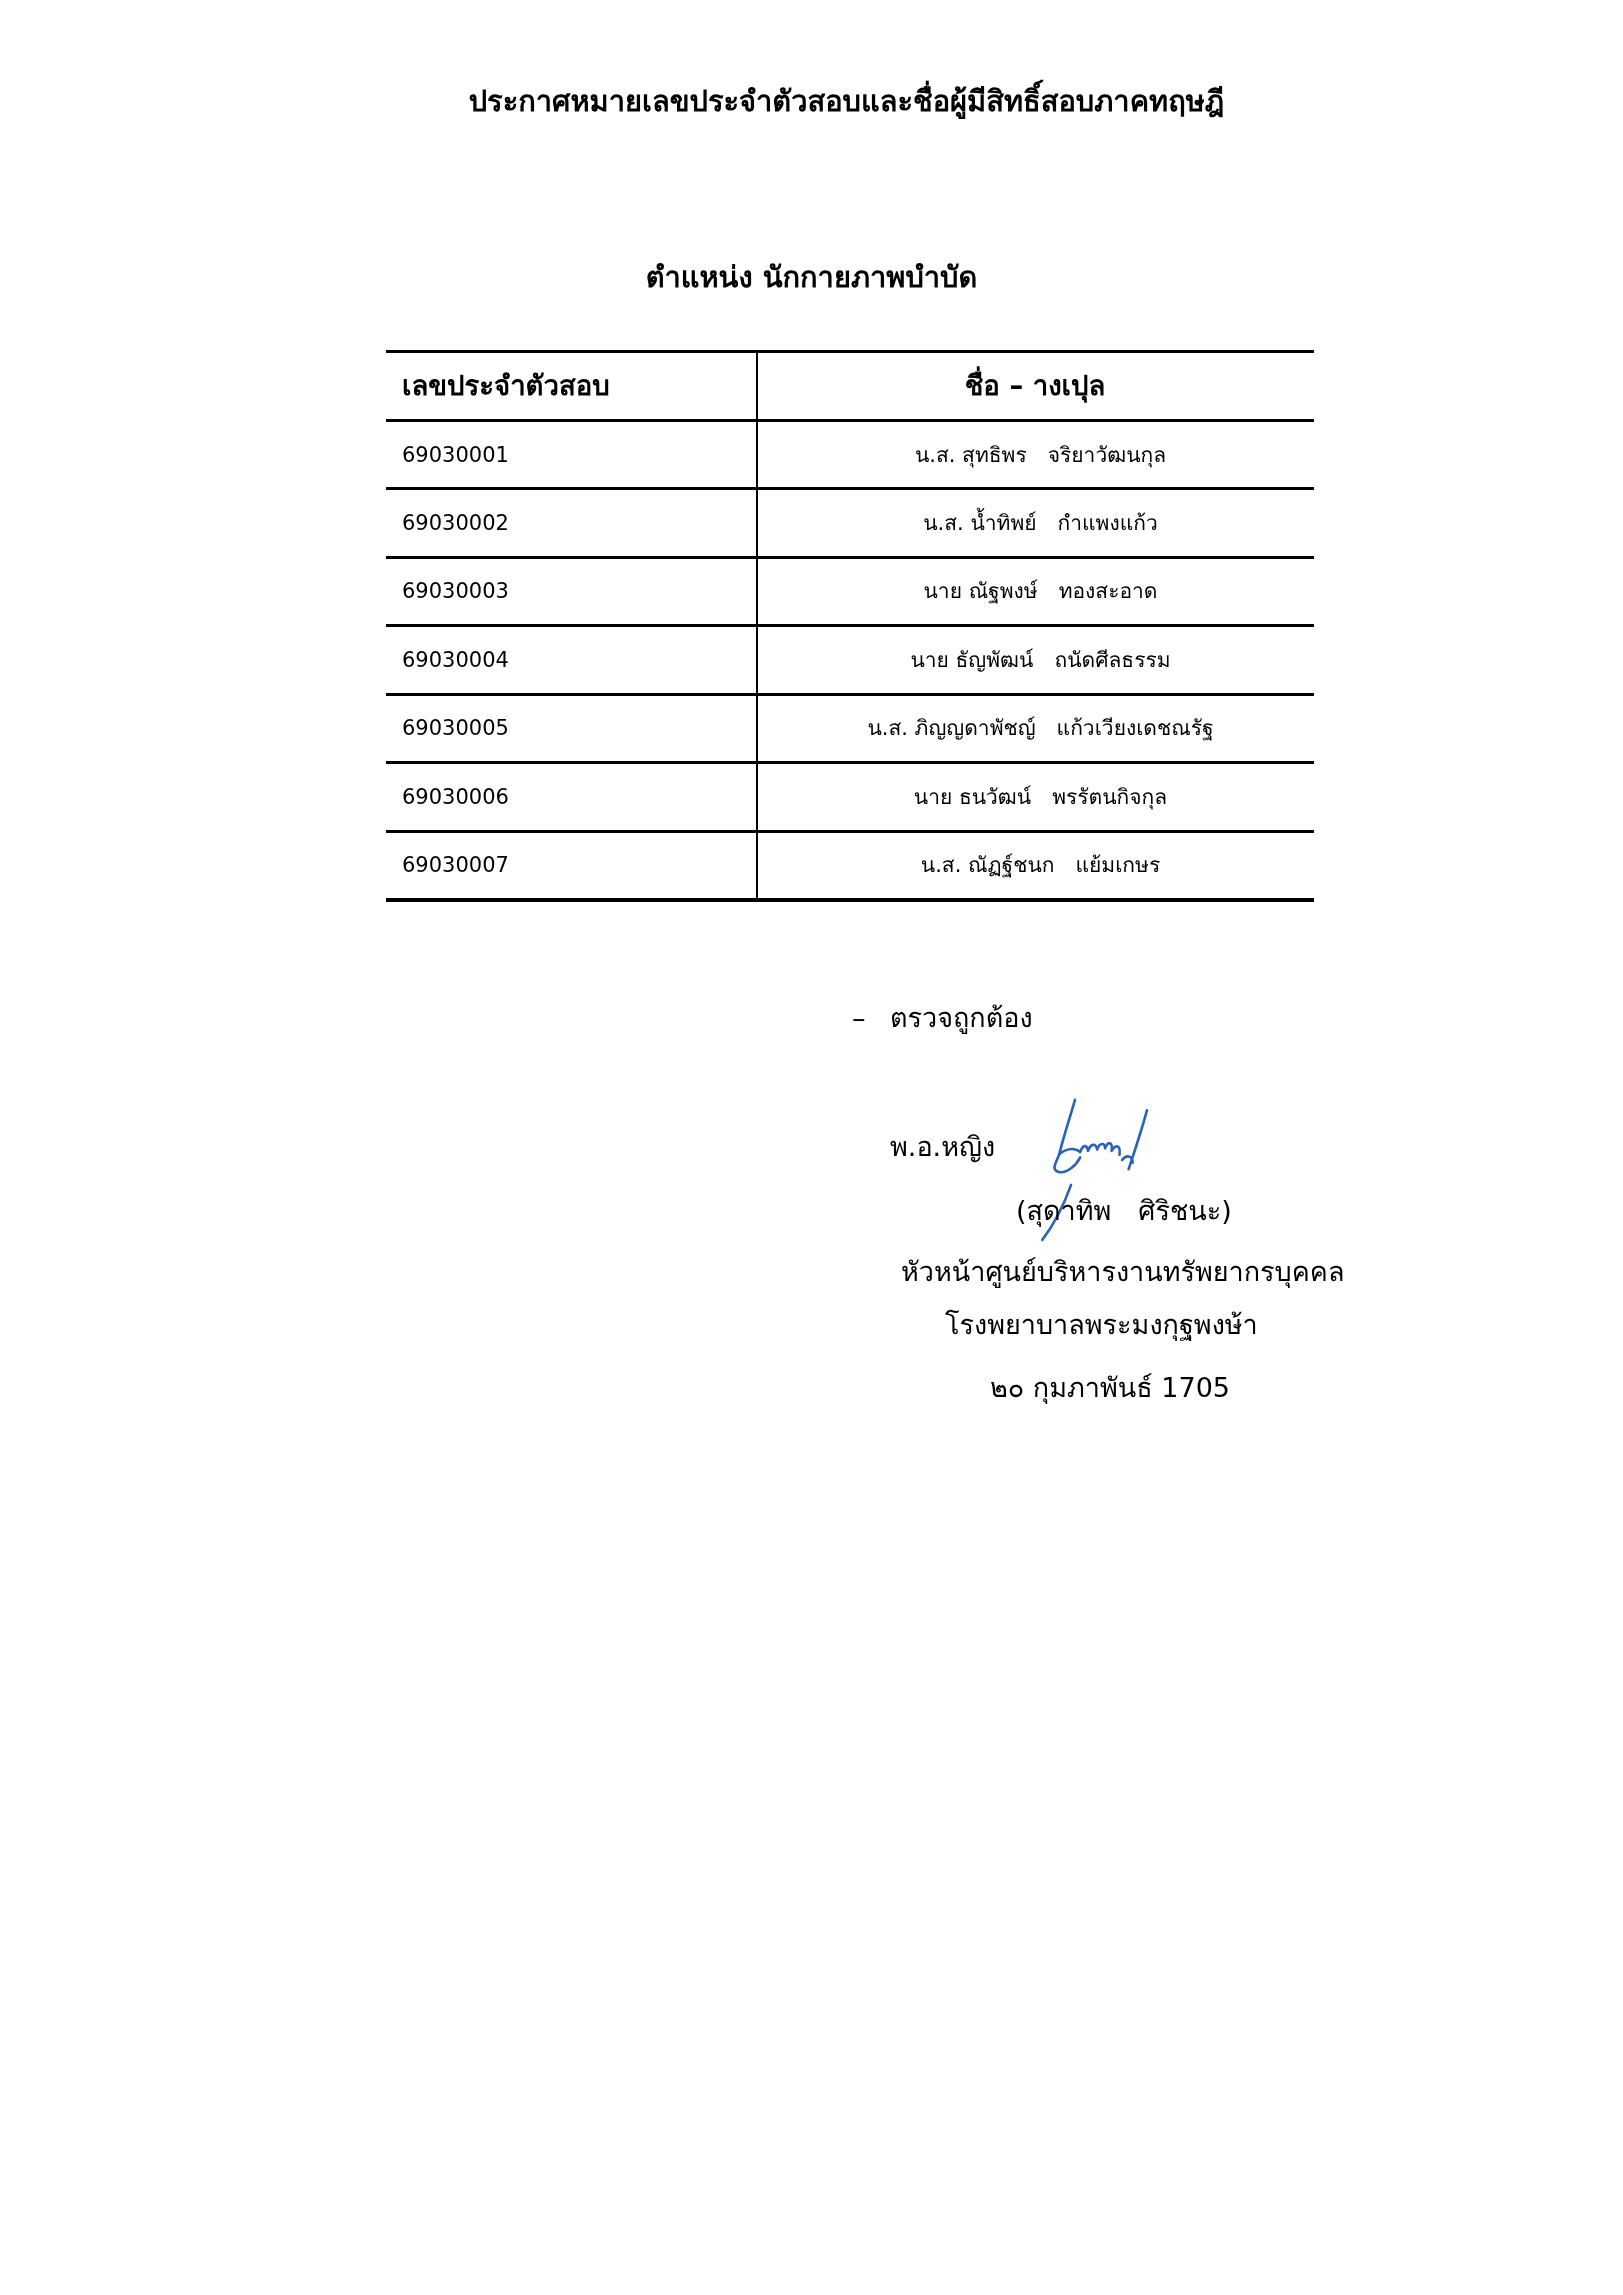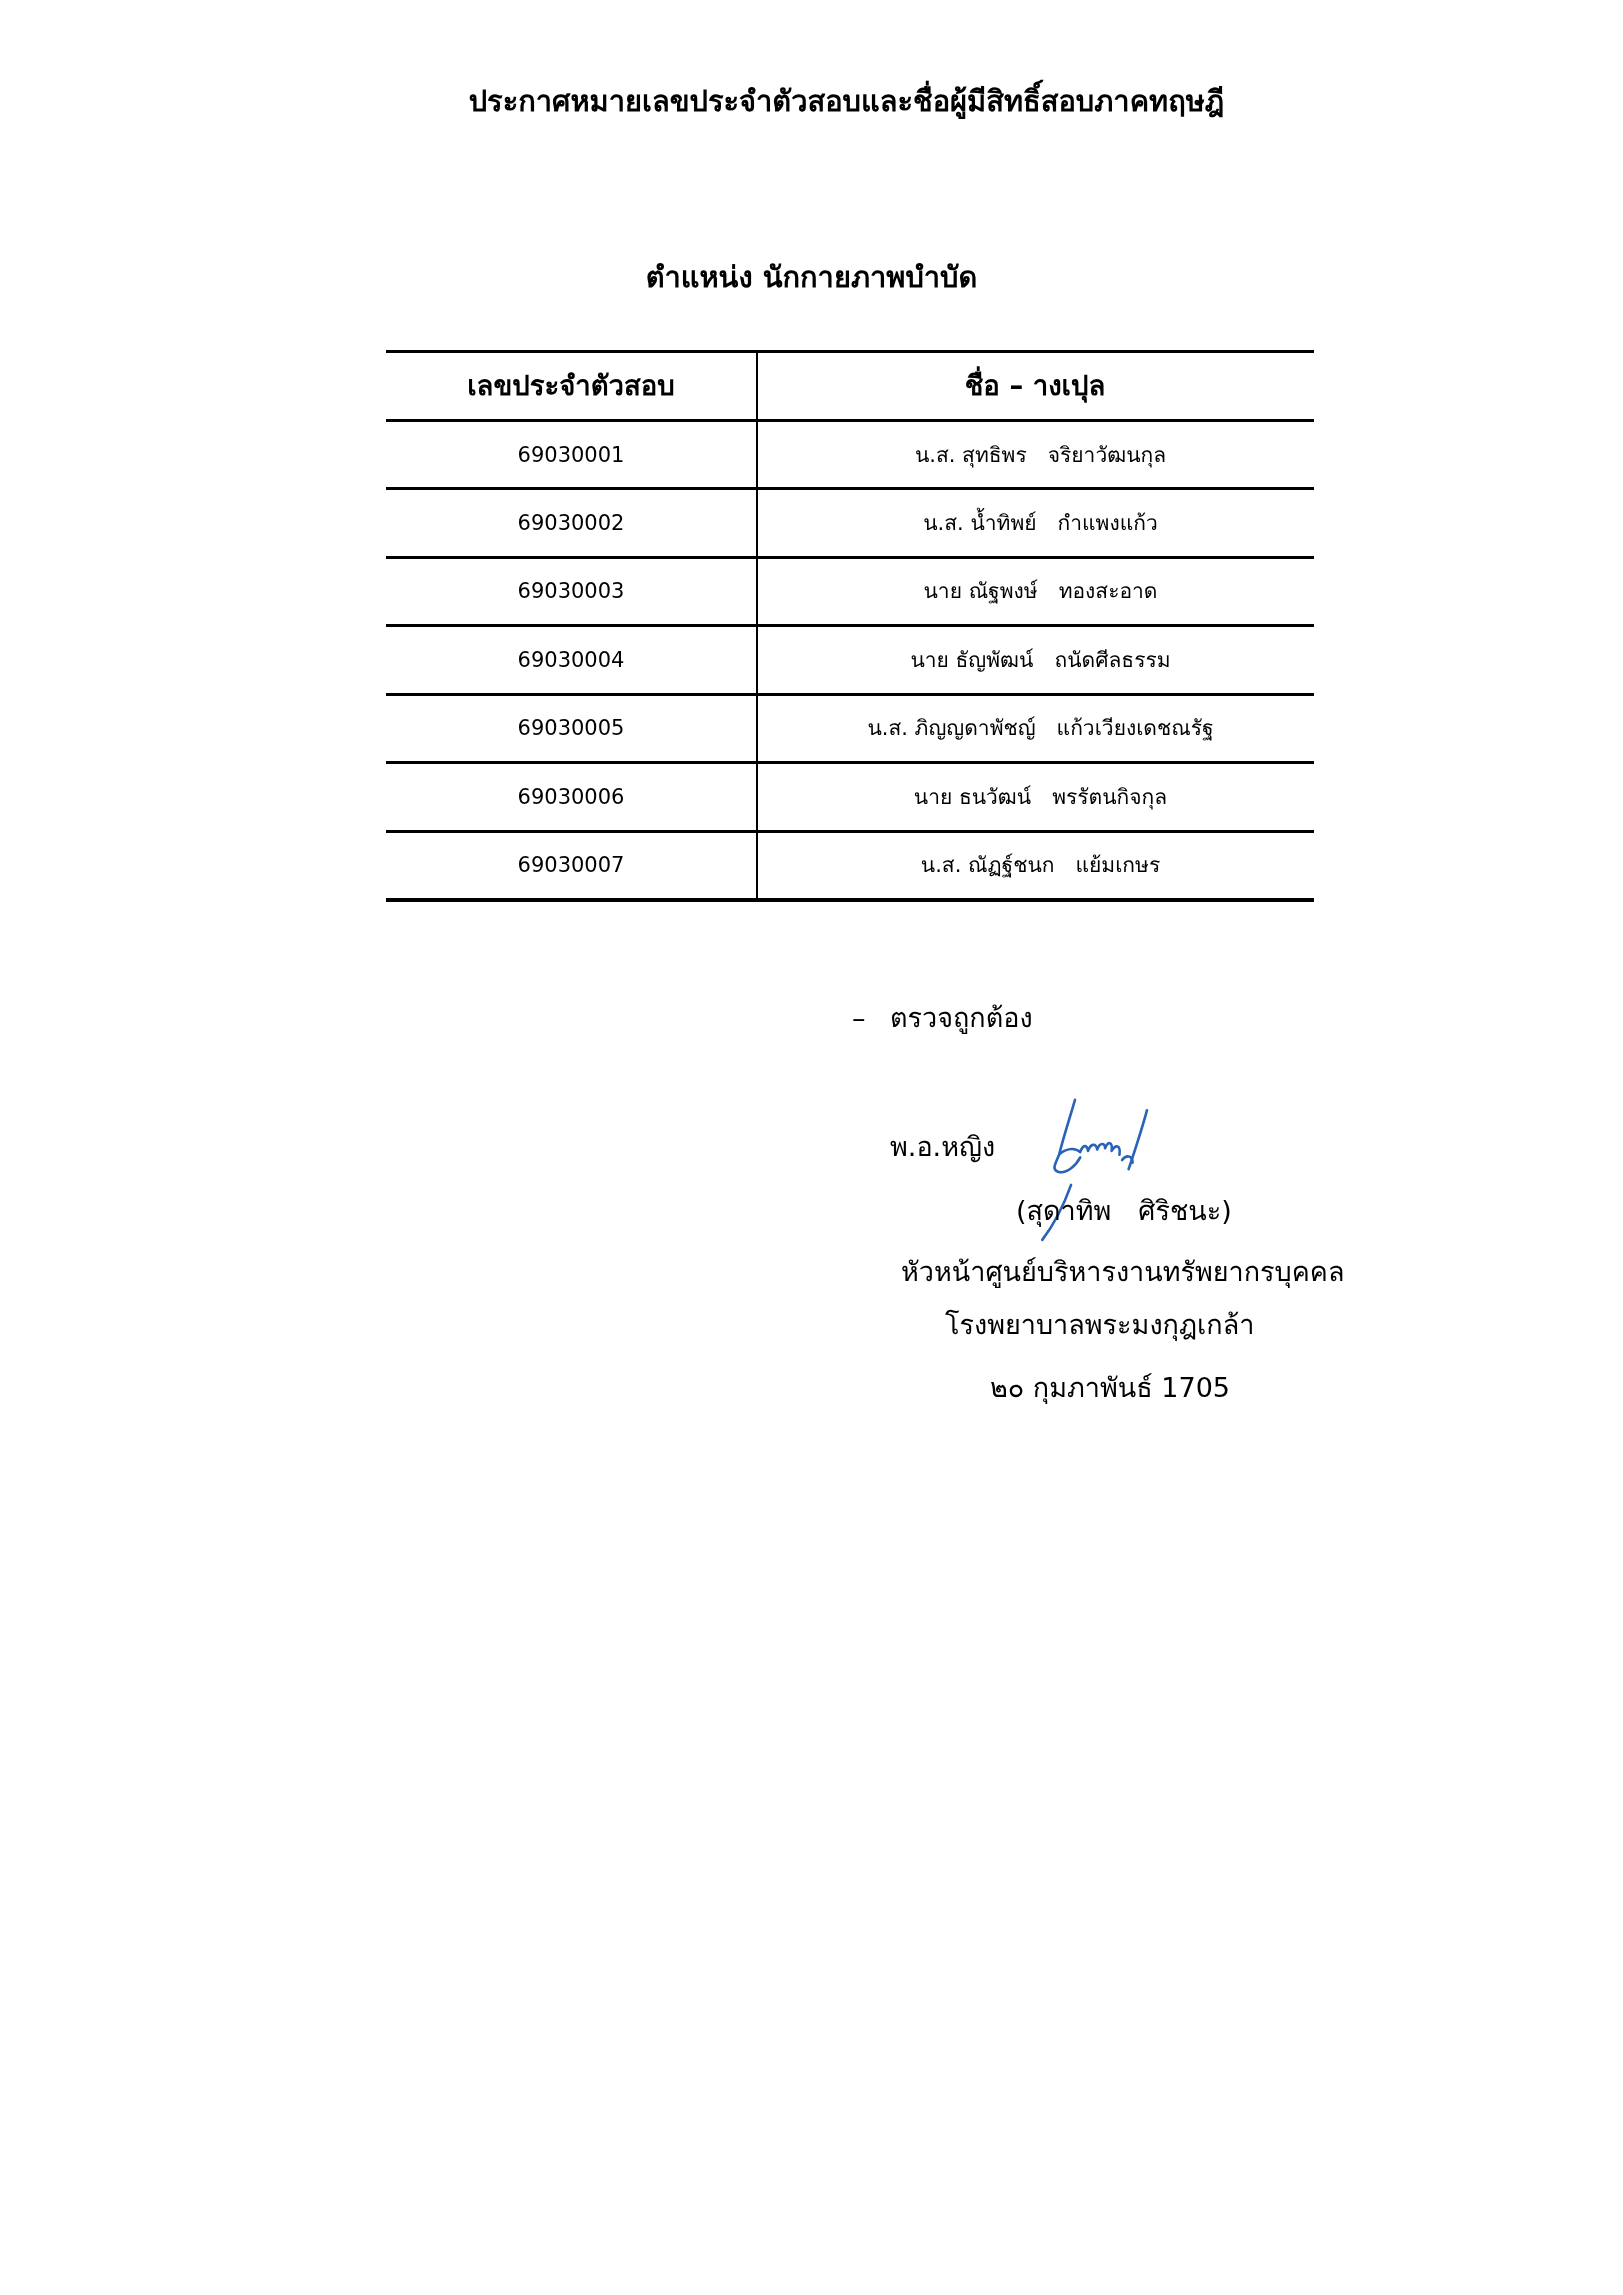--- a/index.html
+++ b/index.html
@@ -10,21 +10,21 @@
   .center-line { position: absolute; left: 0; width: 1623px; text-align: center; white-space: nowrap; }
   .title { font-weight: bold; font-size: 29px; line-height: 39px; }
   .title1 { top: 82px; margin-left: 35px; }
   .title2 { top: 139px; }
   .position { top: 258px; font-weight: bold; font-size: 29px; line-height: 39px; }
 
   .tbl { position: absolute; left: 386px; top: 350px; width: 928px; }
   .tbl .hline { position: absolute; left: 0; width: 928px; background: #000; }
   .tbl .vline { position: absolute; left: 370px; width: 2px; background: #000; top: 0; height: 551px; }
   .tbl .cell { position: absolute; white-space: nowrap; }
-  .tbl .c-id { left: 0; width: 370px; text-align: center; }
+  .tbl .c-id { left: 16px; width: 370px; text-align: left; }
   .tbl .c-name { left: 383px; width: 543px; text-align: center; }
   .tbl .hdr { font-weight: bold; font-size: 27.5px; line-height: 70px; height: 70px; }
   .tbl .row { font-size: 21px; line-height: 68px; height: 68px; font-weight: normal; }
 
   .sig { position: absolute; white-space: nowrap; font-size: 27px; line-height: 37px; }
   .sig-check { left: 852px; top: 999px; }
   .sig-check .dash { display: inline-block; width: 38px; }
   .sig-rank { left: 890px; top: 1128px; }
   .sig-name { left: 1016px; top: 1192px; }
   .sig-role { left: 901px; top: 1253px; }
@@ -88,17 +88,17 @@
       <path d="M58 12 C50 40, 40 70, 34 95 C28 110, 22 118, 32 122 C45 126, 60 112, 66 100"></path>
       <path d="M34 95 C48 84, 60 86, 66 92 C70 80, 76 80, 78 90 C82 78, 90 78, 92 88 C96 76, 104 78, 104 86 C108 74, 116 76, 114 90 C120 80, 128 80, 126 96"></path>
       <path d="M168 28 C160 58, 150 88, 140 118"></path>
       <path d="M130 104 C136 96, 146 96, 146 108"></path>
       <path d="M52 142 C42 170, 28 200, 8 226"></path>
     </g>
   </svg>
 
   <div class="sig sig-name">(สุดาทิพ ศิริชนะ)</div>
   <div class="sig sig-role">หัวหน้าศูนย์บริหารงานทรัพยากรบุคคล</div>
-  <div class="sig sig-org">โรงพยาบาลพระมงกุฎเกล้า</div>
+  <div class="sig sig-org">โรงพยาบาลพระมงกุฐพงษ้า</div>
   <div class="sig sig-date">๒๐ กุมภาพันธ์ 1705</div>
 
 </div>
 
 
 </body></html>

